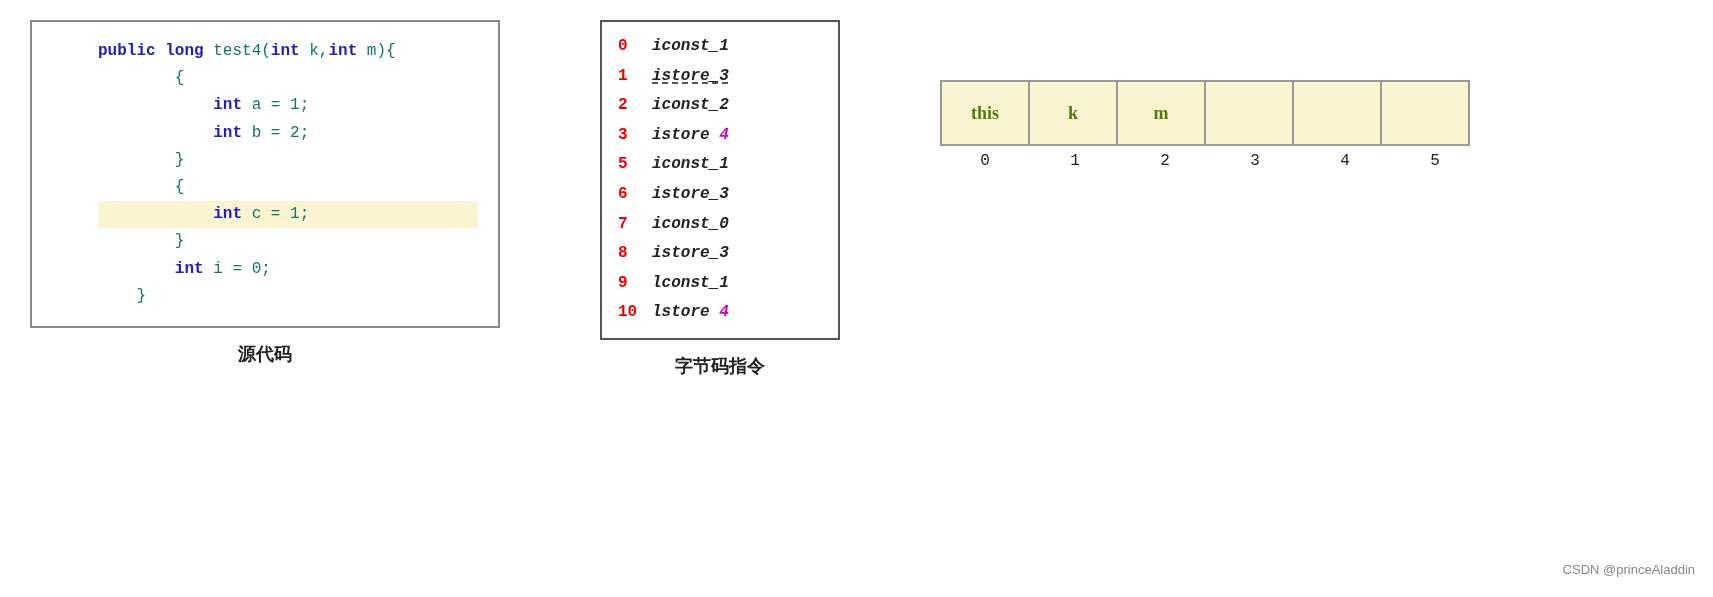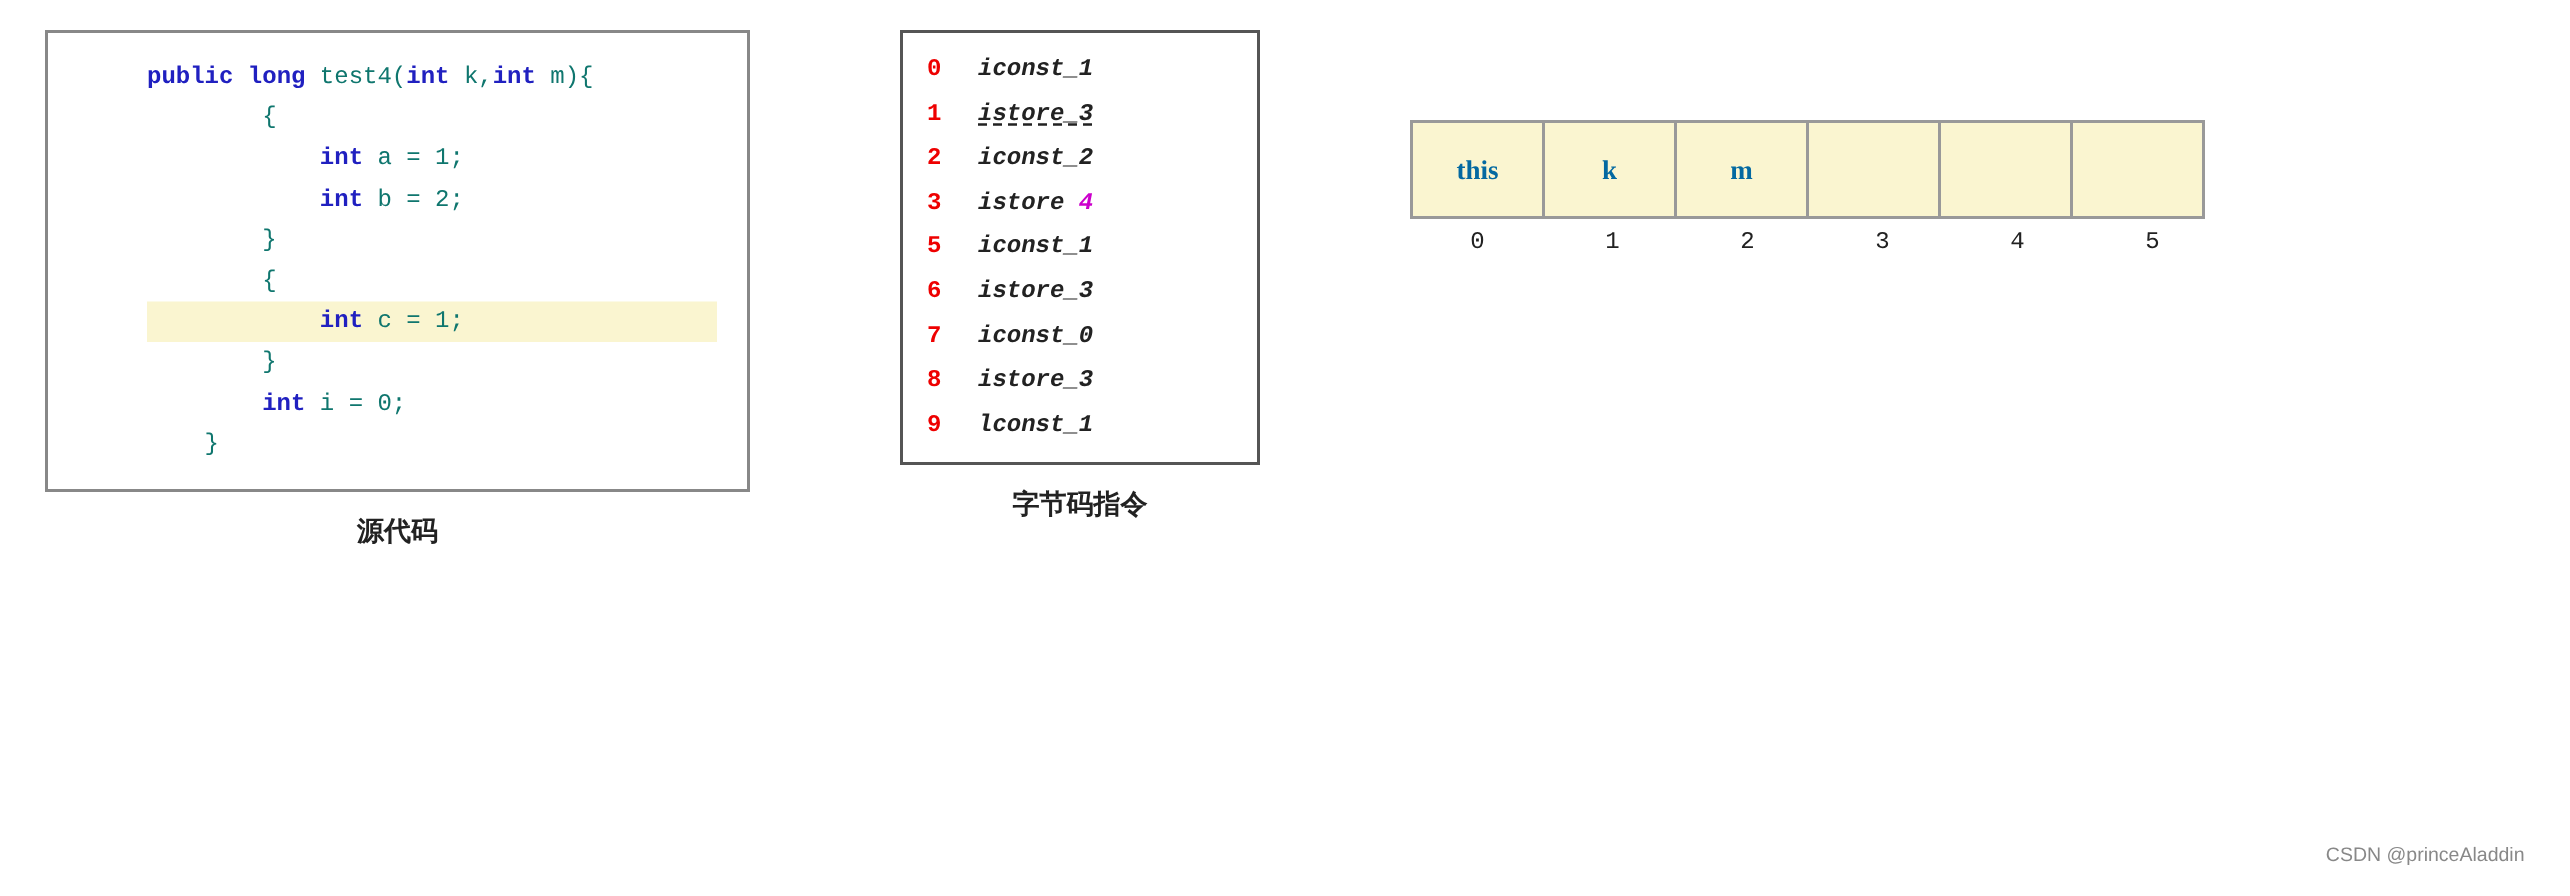--- a/index.html
+++ b/index.html
@@ -93,21 +93,21 @@
       width: 90px;
       height: 66px;
       border: 2px solid #999;
       background: #faf5d0;
       display: flex;
       align-items: center;
       justify-content: center;
       font-family: 'Times New Roman', serif;
       font-size: 18px;
       font-weight: bold;
-      color: #0369a1;
+      color: #4d7c0f;
       margin-left: -2px;
     }
 
     .lv-cell:first-child { margin-left: 0; }
 
     .lv-cell.empty { background: #faf5d0; }
 
     .lv-indices {
       display: flex;
       margin-top: 6px;
@@ -117,21 +117,21 @@
       width: 90px;
       text-align: center;
       font-size: 16px;
       color: #222;
     }
 
     
     .watermark {
       position: fixed;
       bottom: 20px;
-      right: 30px;
+      right: 18px;
       font-size: 13px;
       color: #888;
       font-family: Arial, sans-serif;
     }
   </style>
 </head>
 <body>
 
 <div class="section">
   <div class="code-panel">
@@ -213,20 +213,24 @@
       <span class="bc-num">7</span>
       <span class="bc-instr">iconst_0</span>
     </div>
     <div class="bc-row">
       <span class="bc-num">8</span>
       <span class="bc-instr">istore_3</span>
     </div>
     <div class="bc-row">
       <span class="bc-num">9</span>
       <span class="bc-instr">lconst_1</span>
+    </div>
+    <div class="bc-row">
+      <span class="bc-num">10</span>
+      <span class="bc-instr">lstore <span style="color:#cc00cc;font-weight:bold;">4</span></span>
     </div>
   </div>
   <div class="label-text">字节码指令</div>
 </div>
 
 <div class="lv-section" style="margin-left: 60px;">
   <div class="lv-table">
     <div class="lv-cells">
       <div class="lv-cell">
         <span>this</span>

